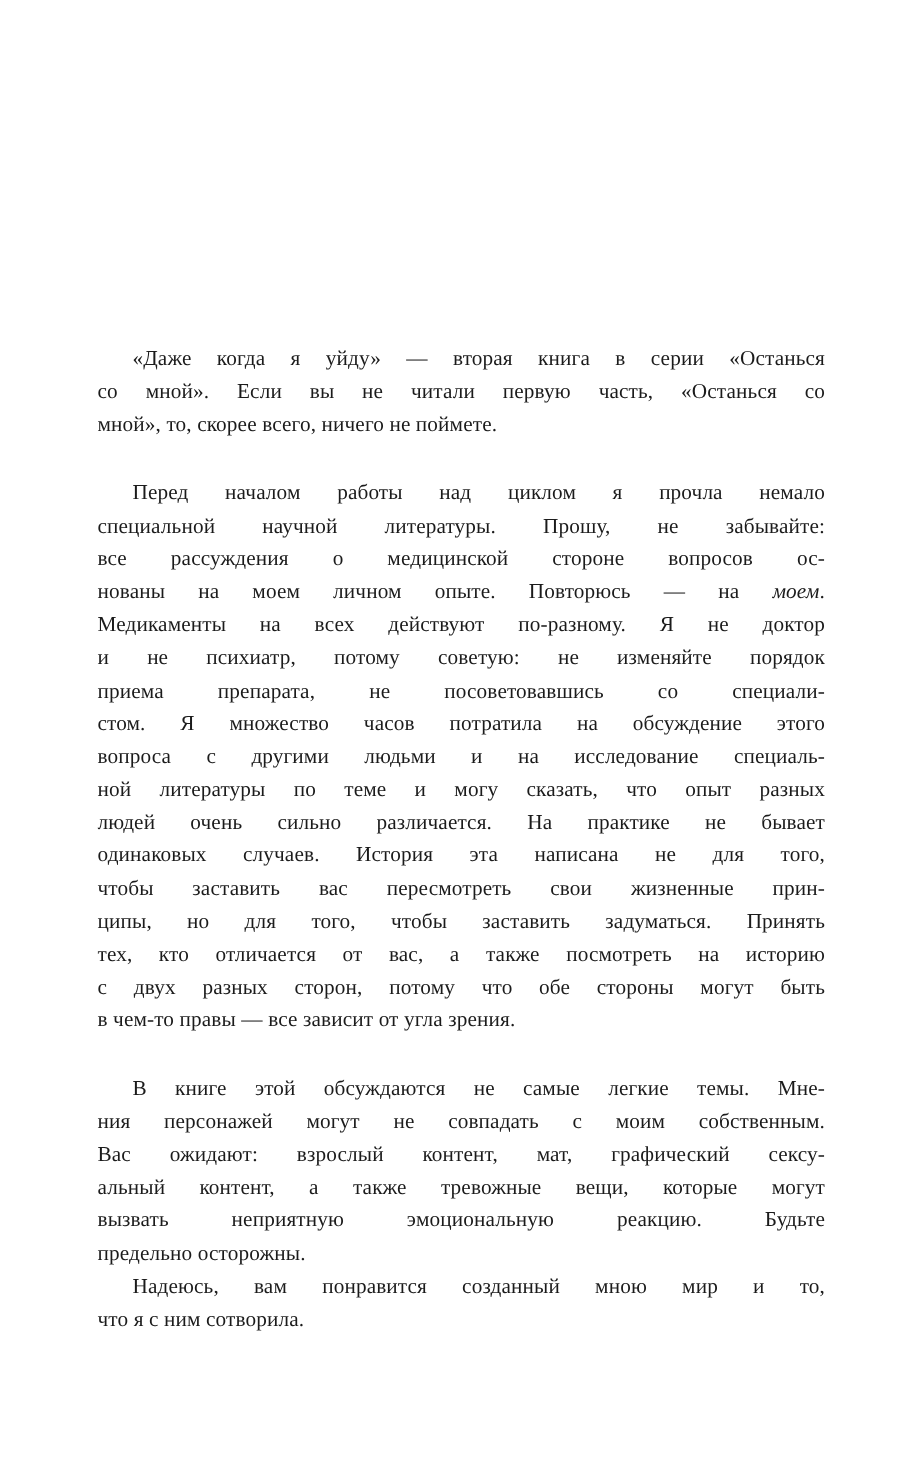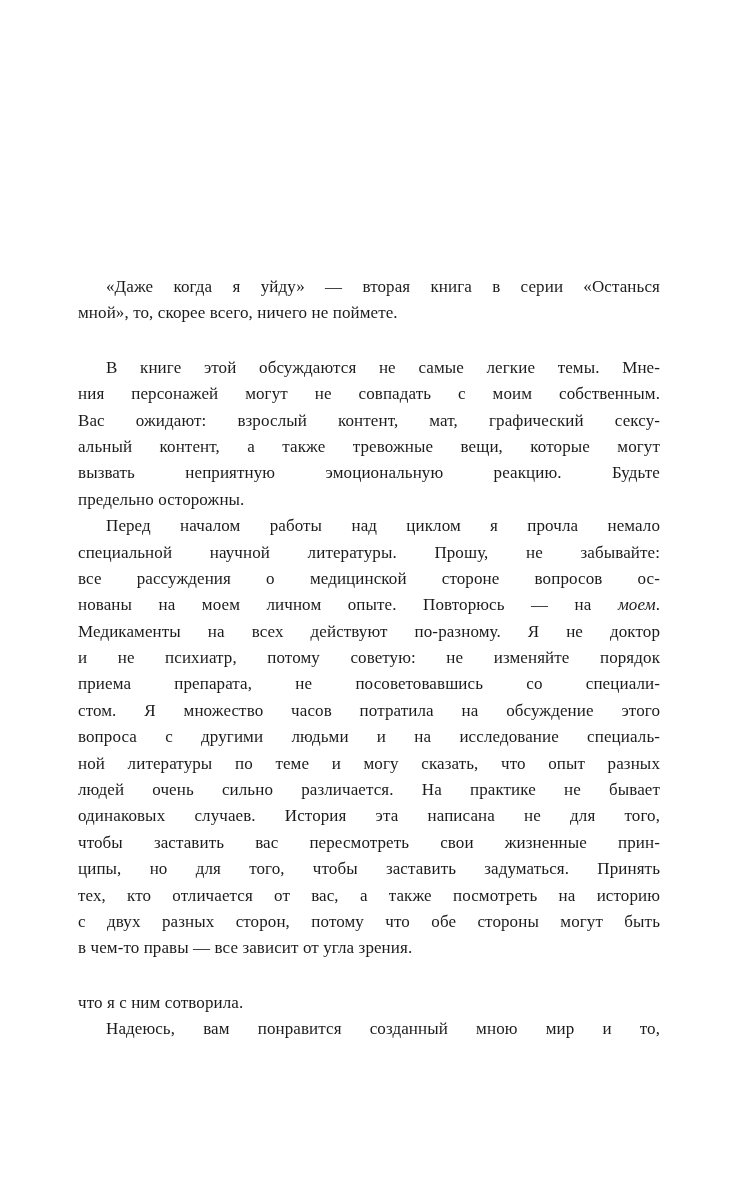--- a/index.html
+++ b/index.html
@@ -55,29 +55,22 @@
     font-style: italic;
   }
 </style>
 </head>
 <body>
 
 <div class="book-page">
   <div class="text-block">
       <div class="para gap-after">
         <div class="line first">«Даже когда я уйду» — вторая книга в серии «Останься</div>
+        <div class="line">со мной». Если вы не читали первую часть, «Останься со</div>
         <div class="line last">мной», то, скорее всего, ничего не поймете.</div>
-      </div>
-      <div class="para">
-        <div class="line first">В книге этой обсуждаются не самые легкие темы. Мне-</div>
-        <div class="line">ния персонажей могут не совпадать с моим собственным.</div>
-        <div class="line">Вас ожидают: взрослый контент, мат, графический сексу-</div>
-        <div class="line">альный контент, а также тревожные вещи, которые могут</div>
-        <div class="line">вызвать неприятную эмоциональную реакцию. Будьте</div>
-        <div class="line last">предельно осторожны.</div>
       </div>
       <div class="para gap-after">
         <div class="line first">Перед началом работы над циклом я прочла немало</div>
         <div class="line">специальной научной литературы. Прошу, не забывайте:</div>
         <div class="line">все рассуждения о медицинской стороне вопросов ос-</div>
         <div class="line">нованы на моем личном опыте. Повторюсь — на <em>моем</em>.</div>
         <div class="line">Медикаменты на всех действуют по-разному. Я не доктор</div>
         <div class="line">и не психиатр, потому советую: не изменяйте порядок</div>
         <div class="line">приема препарата, не посоветовавшись со специали-</div>
         <div class="line">стом. Я множество часов потратила на обсуждение этого</div>
@@ -85,17 +78,25 @@
         <div class="line">ной литературы по теме и могу сказать, что опыт разных</div>
         <div class="line">людей очень сильно различается. На практике не бывает</div>
         <div class="line">одинаковых случаев. История эта написана не для того,</div>
         <div class="line">чтобы заставить вас пересмотреть свои жизненные прин-</div>
         <div class="line">ципы, но для того, чтобы заставить задуматься. Принять</div>
         <div class="line">тех, кто отличается от вас, а также посмотреть на историю</div>
         <div class="line">с двух разных сторон, потому что обе стороны могут быть</div>
         <div class="line last">в чем-то правы — все зависит от угла зрения.</div>
       </div>
       <div class="para">
+        <div class="line first">В книге этой обсуждаются не самые легкие темы. Мне-</div>
+        <div class="line">ния персонажей могут не совпадать с моим собственным.</div>
+        <div class="line">Вас ожидают: взрослый контент, мат, графический сексу-</div>
+        <div class="line">альный контент, а также тревожные вещи, которые могут</div>
+        <div class="line">вызвать неприятную эмоциональную реакцию. Будьте</div>
+        <div class="line last">предельно осторожны.</div>
+      </div>
+      <div class="para">
+        <div class="line first">Надеюсь, вам понравится созданный мною мир и то,</div>
         <div class="line last">что я с ним сотворила.</div>
-        <div class="line first">Надеюсь, вам понравится созданный мною мир и то,</div>
       </div>
     </div>
 </div>
 
 </body></html>

